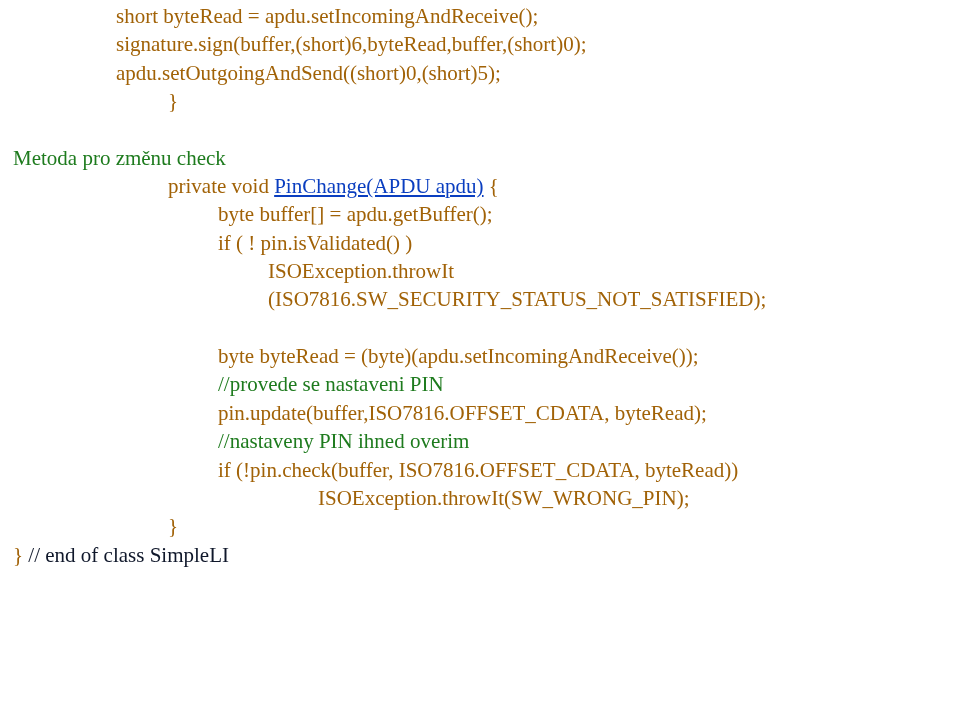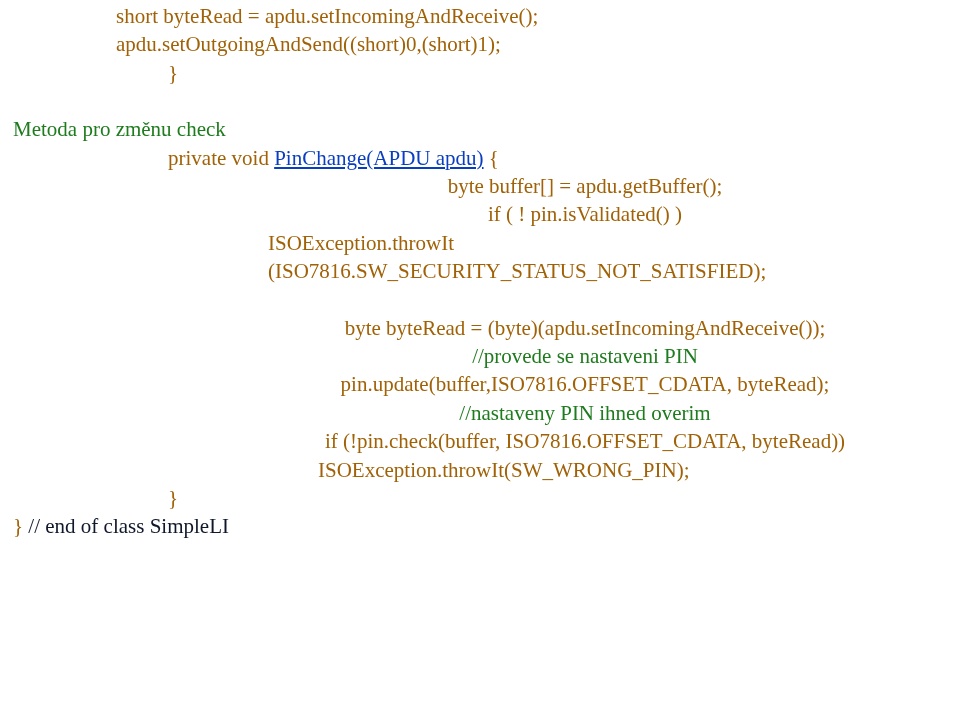--- a/index.html
+++ b/index.html
@@ -18,33 +18,34 @@
     padding: 2px 8px 8px 8px;
   }
   .line {
     white-space: pre;
   }
   .red { color: #a16207; }
   .green { color: #1e7b1e; }
   .black { color: #0f172a; }
   .indent1 { padding-left: 108px; }
   .indent2 { padding-left: 160px; }
-  .indent3 { padding-left: 210px; text-align: center; }
+  .indent3 { padding-left: 210px; }
   .indent4 { padding-left: 260px; }
   .indent5 { padding-left: 310px; }
   .root { padding-left: 5px; }
   a.link { color: #0a3ec0; }
 </style>
 </head>
 <body>
 
 <div class="page">
 
   <div class="line indent1 red">short byteRead = apdu.setIncomingAndReceive();</div>
-  <div class="line indent1 red">apdu.setOutgoingAndSend((short)0,(short)1);</div>
+  <div class="line indent1 red">signature.sign(buffer,(short)6,byteRead,buffer,(short)0);</div>
+  <div class="line indent1 red">apdu.setOutgoingAndSend((short)0,(short)5);</div>
   <div class="line indent2 red">}</div>
 
   <div class="line"> </div>
 
   <div class="line root green">Metoda pro změnu check</div>
 
   <div class="line indent2"><span class="red">private void</span><span class="red"> </span><a href="#" class="link">PinChange(APDU apdu)</a><span class="red"> {</span></div>
 
   <div class="line indent3 red">byte buffer[] = apdu.getBuffer();</div>
   <div class="line indent3 red">if ( ! pin.isValidated() )</div>

